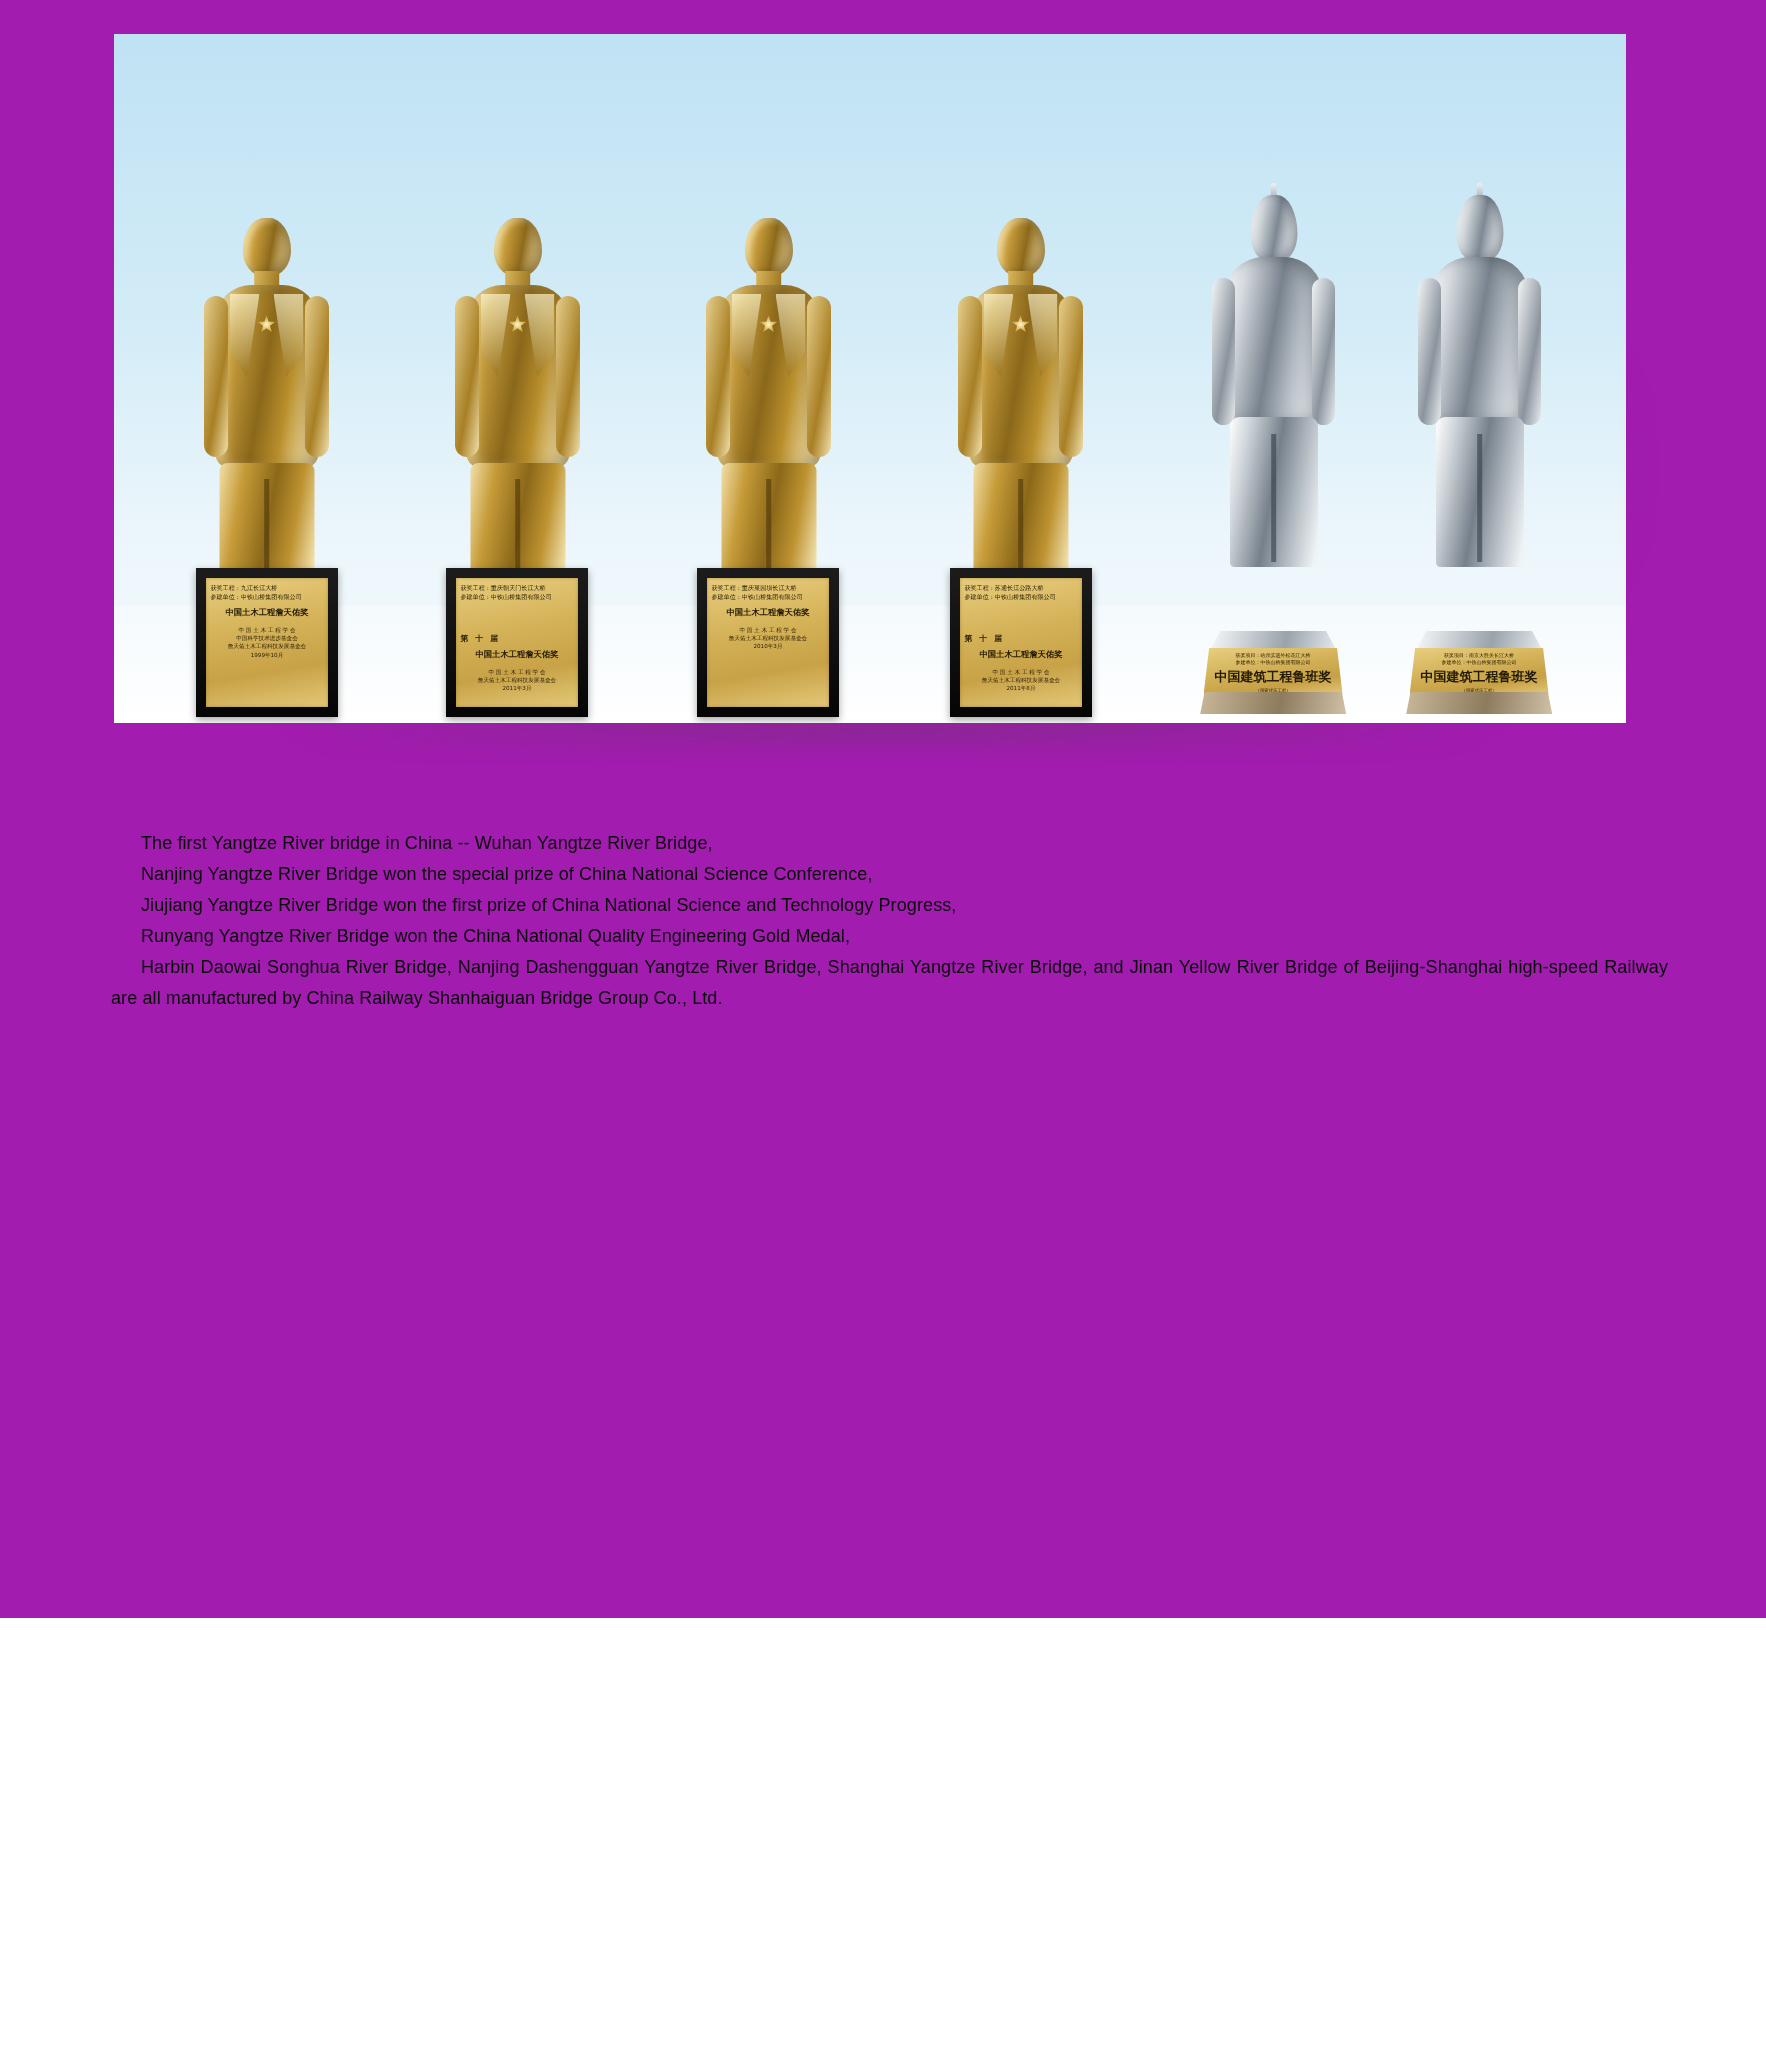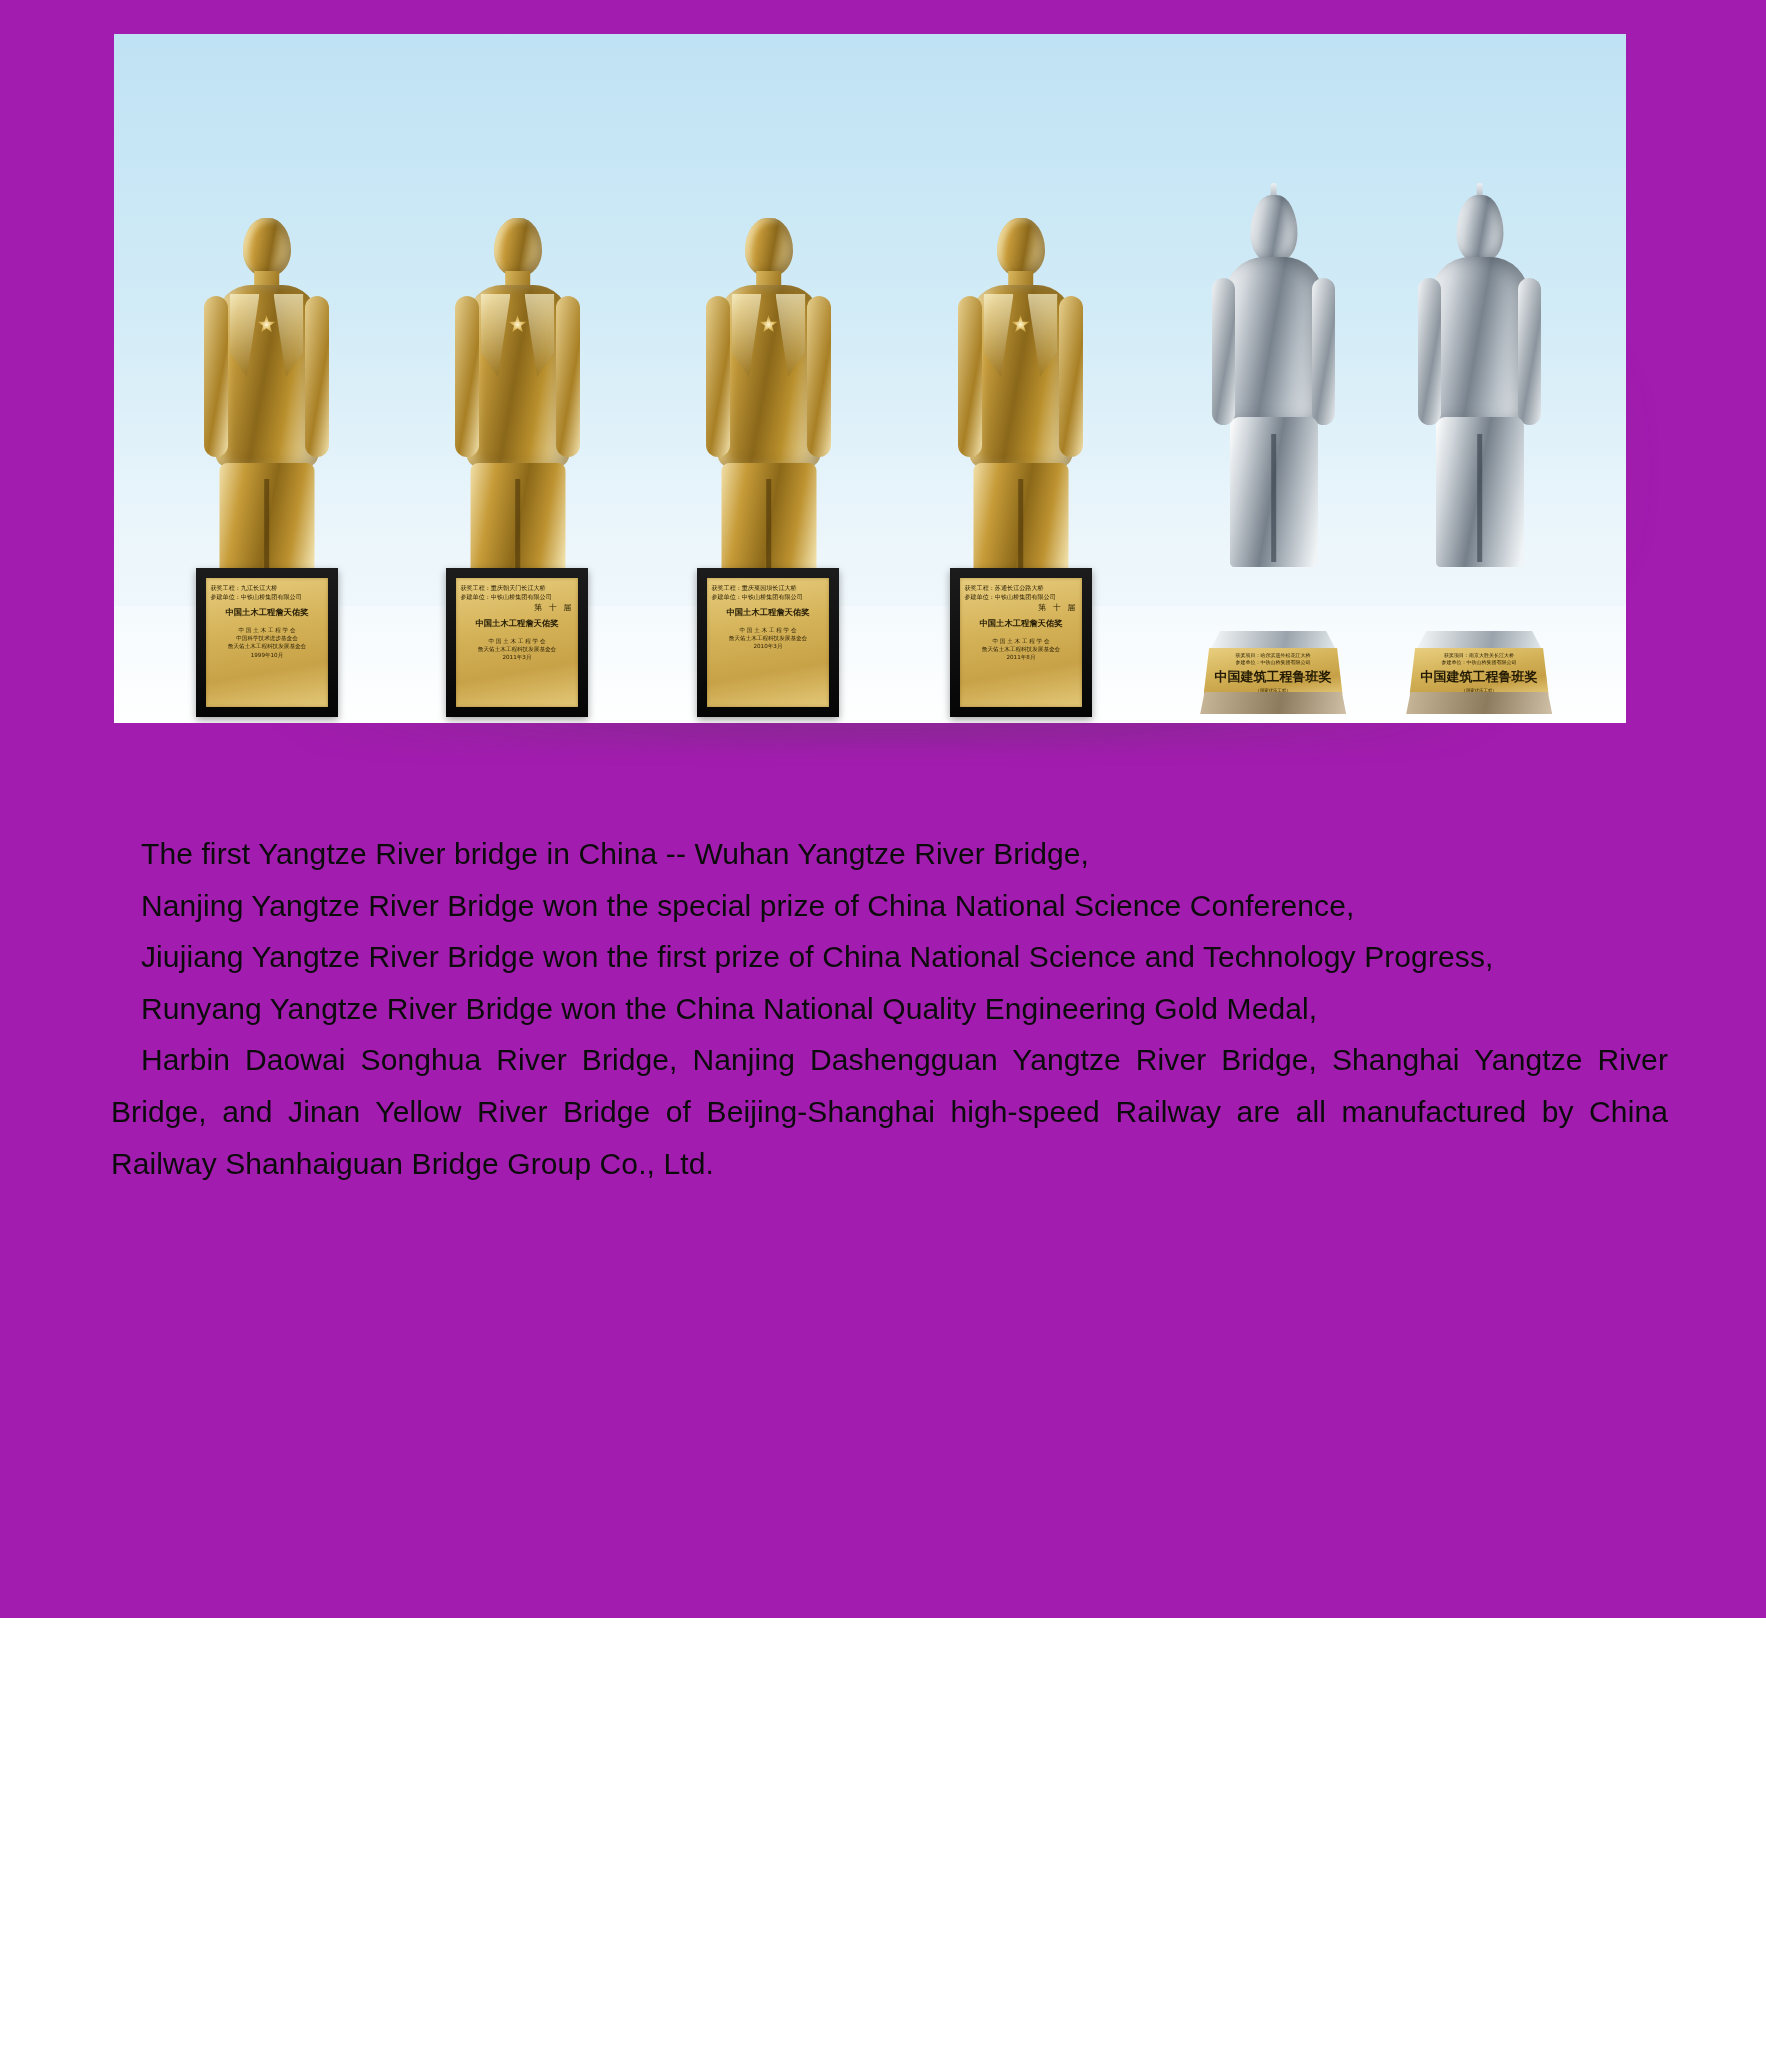--- a/index.html
+++ b/index.html
@@ -197,24 +197,25 @@
     font-size: 5.6px;
     line-height: 1.5;
     color: #2b2005;
     text-align: center;
     margin-top: 6.7px;
     white-space: pre-line;
   }
   .plaque .pl-rank {
     font-family: "DejaVu Sans", sans-serif;
     font-size: 7.8px;
-    font-weight: normal;
-    text-align: right;
+    font-weight: bold;
+    text-align: left;
     color: #241b04;
     letter-spacing: 2.2px;
+    margin-top: 31px;
   }
 
   
   .silver {
     position: absolute;
     bottom: 83px;
     width: 139px;
     height: 445px;
   }
   .sv-helmet {
@@ -339,21 +340,21 @@
     clip-path: polygon(3% 0, 97% 0, 100% 100%, 0 100%);
   }
 
   
   .body-text {
     position: absolute;
     left: 111px;
     top: 828px;
     width: 1557px;
     font-family: "Liberation Sans", sans-serif;
-    font-size: 30px;
+    font-size: 18px;
     line-height: 1.72;
     color: #0b0b0b;
     letter-spacing: 0.1px;
   }
   .body-text p {
     margin: 0;
     text-align: justify;
     text-justify: inter-word;
   }
   .body-text p .indent { display: inline-block; width: 30px; }

